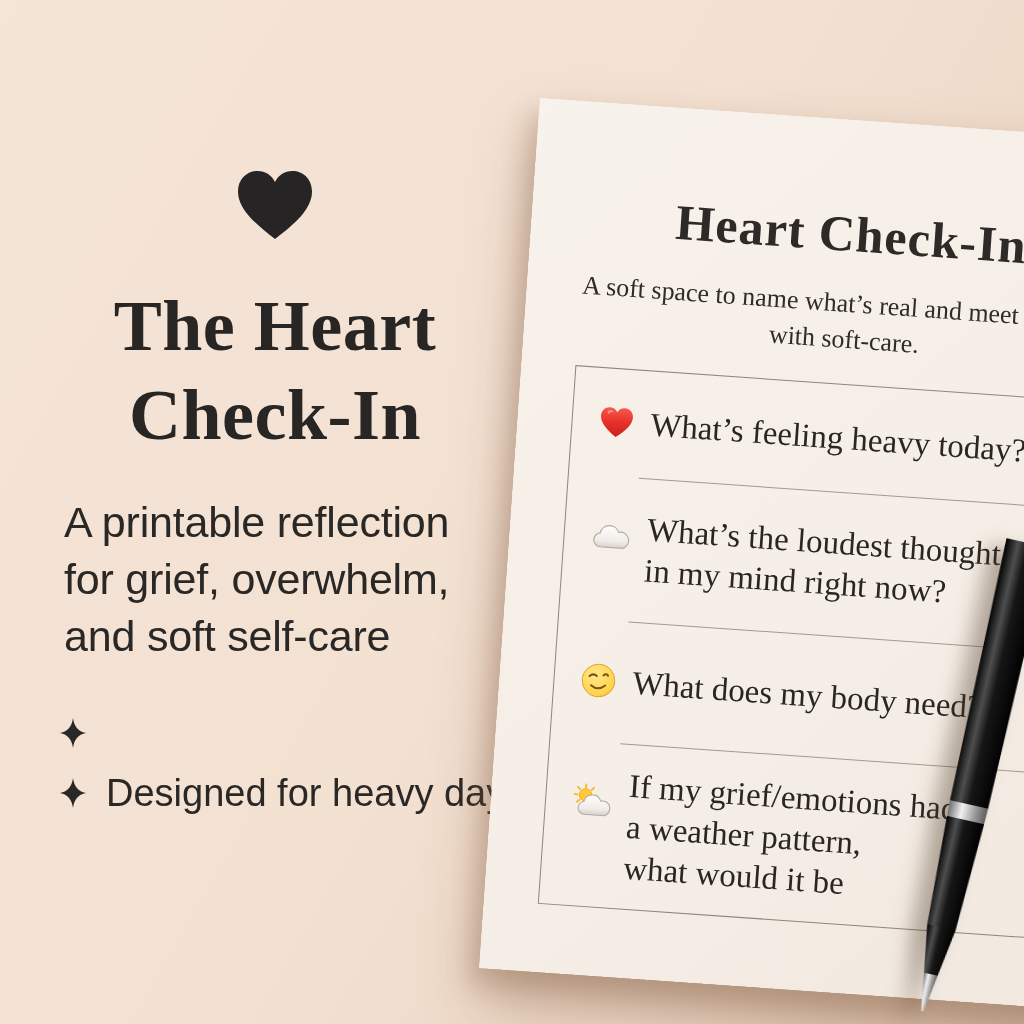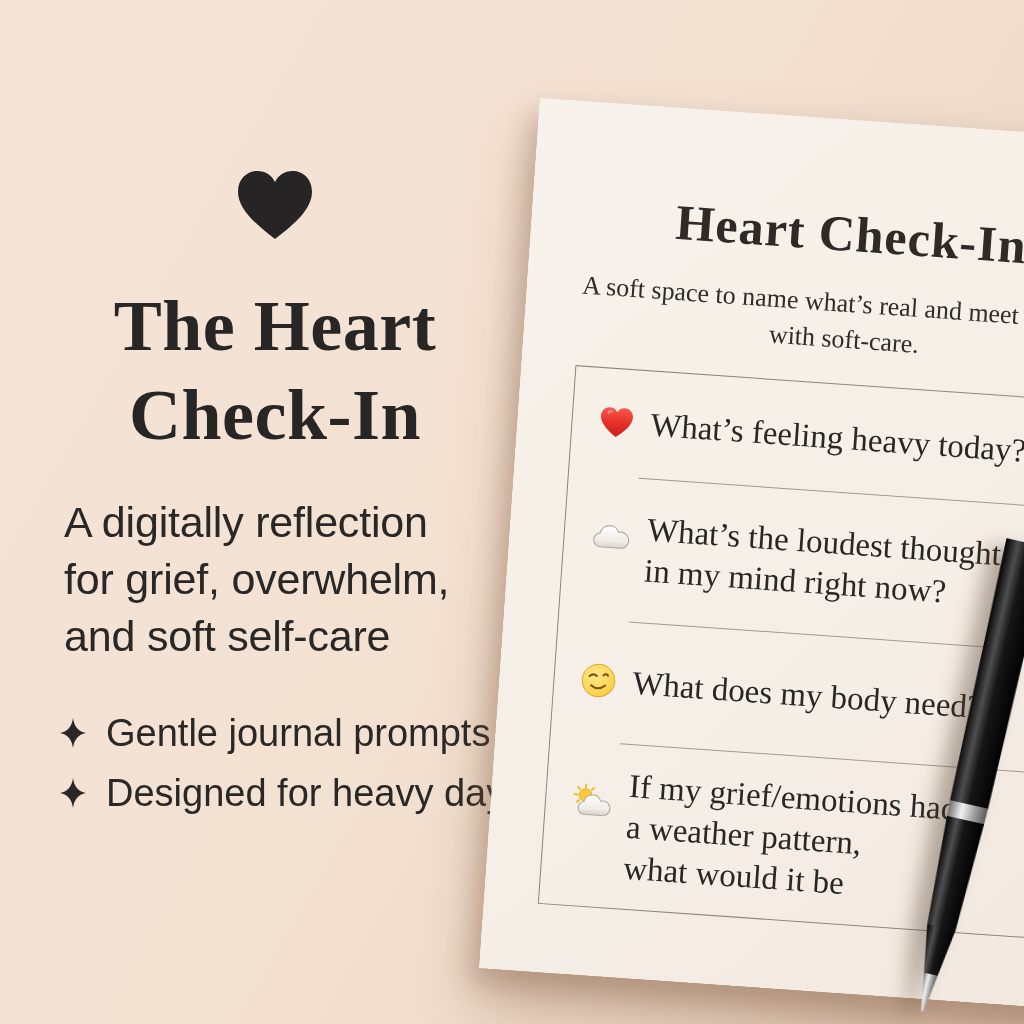--- a/index.html
+++ b/index.html
@@ -87,29 +87,28 @@
 <div class="canvas">
 
   <section class="left-col">
     <div class="heart-wrap">
       <svg width="82" height="74" viewBox="0 0 82 74">
         <path fill="#262424" d="M41 71 C20 55 4 40.5 4 23.5 C4 11 13 3 23.5 3 C31.5 3 38 7.5 41 14 C44 7.5 50.5 3 58.5 3 C69 3 78 11 78 23.5 C78 40.5 62 55 41 71 Z"></path>
       </svg>
     </div>
     <h1 class="main-title">The Heart
 Check-In</h1>
-    <p class="main-subtitle">A digitally reflection
+    <p class="main-subtitle">A printable reflection
 for grief, overwhelm,
 and soft self-care</p>
     <ul class="feature-list">
       <li>
         <svg class="sparkle" width="26" height="30" viewBox="0 0 26 30">
           <path fill="#2a2826" d="M13 0 C14.2 8.6 18 13.3 26 15 C18 16.7 14.2 21.4 13 30 C11.8 21.4 8 16.7 0 15 C8 13.3 11.8 8.6 13 0 Z"></path>
         </svg>
-        <span>Gentle journal prompts</span>
       </li>
       <li>
         <svg class="sparkle" width="26" height="30" viewBox="0 0 26 30">
           <path fill="#2a2826" d="M13 0 C14.2 8.6 18 13.3 26 15 C18 16.7 14.2 21.4 13 30 C11.8 21.4 8 16.7 0 15 C8 13.3 11.8 8.6 13 0 Z"></path>
         </svg>
         <span>Designed for heavy days</span>
       </li>
     </ul>
   </section>
 

